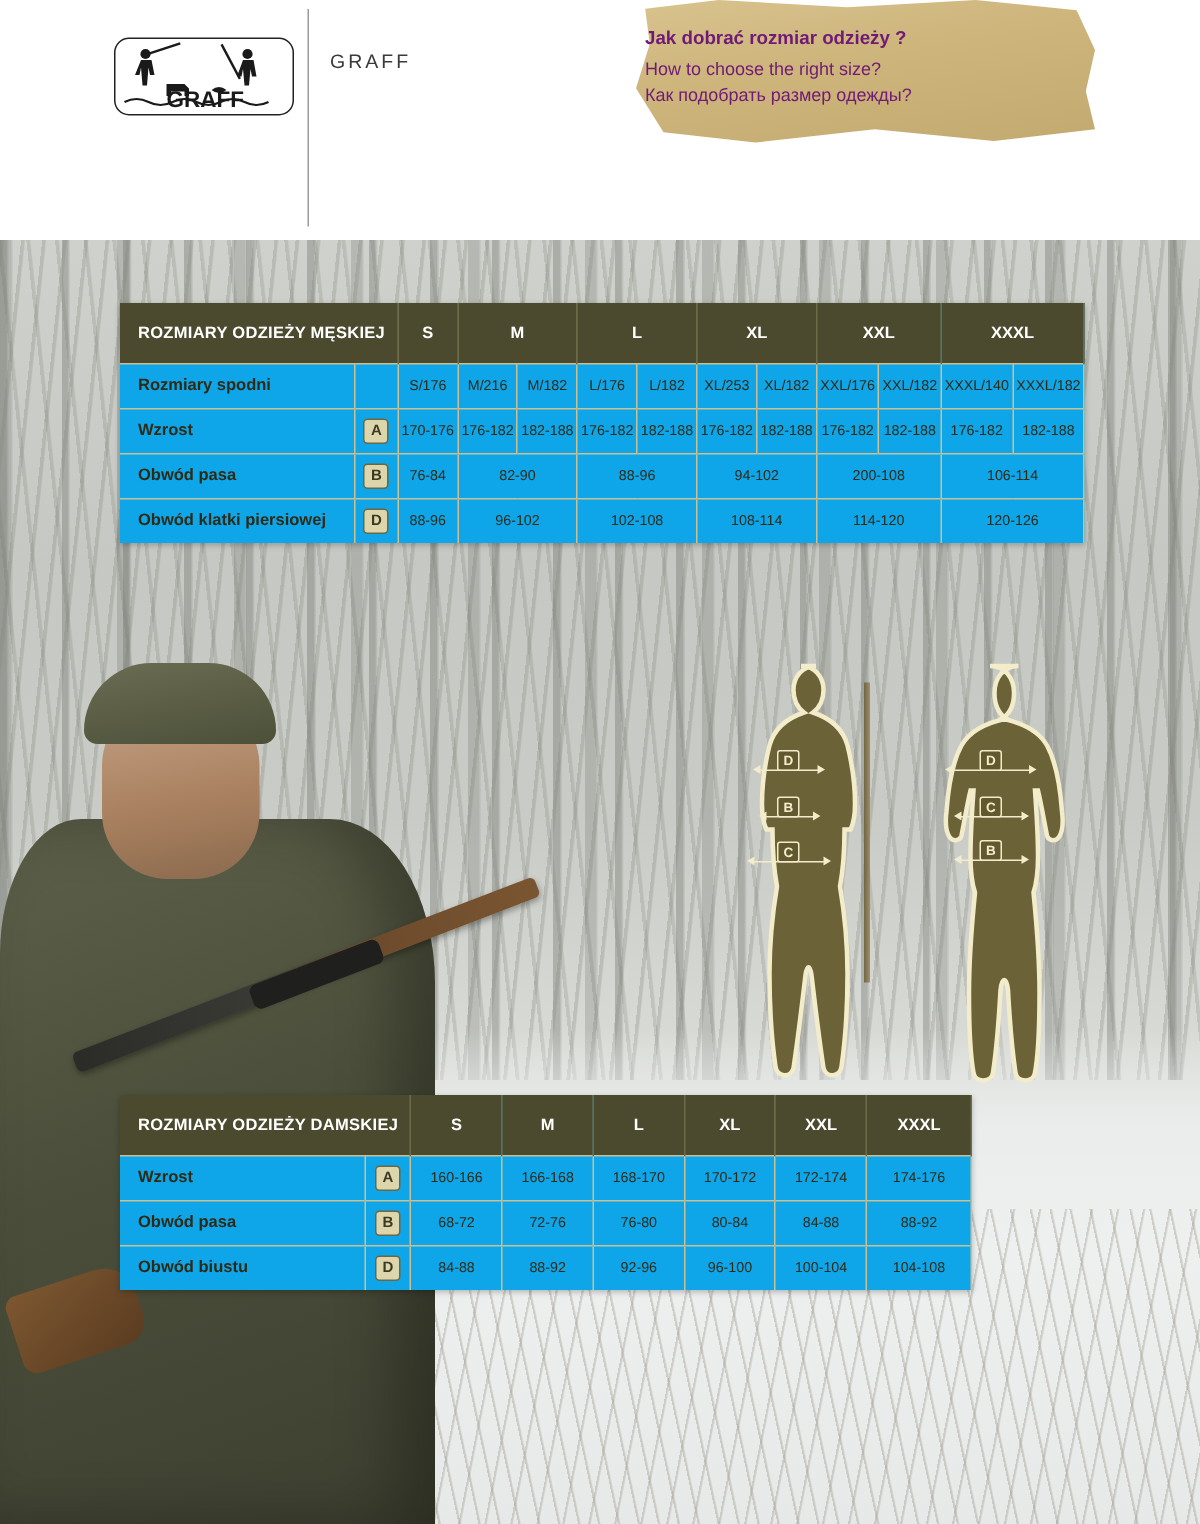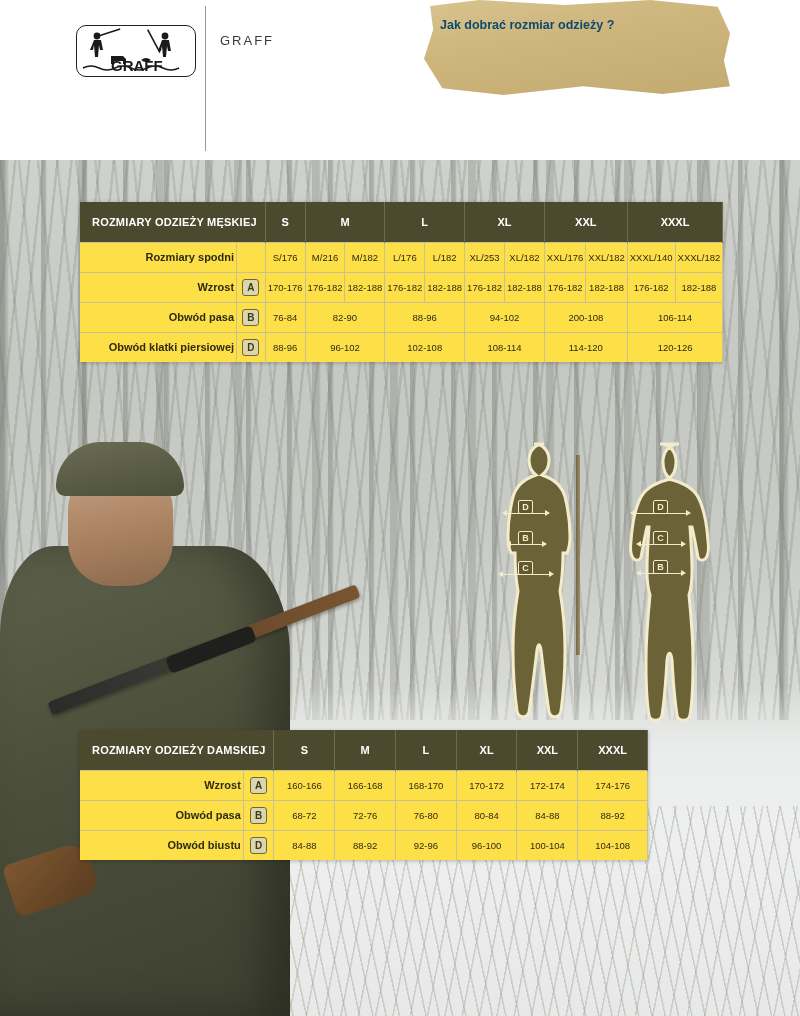--- a/index.html
+++ b/index.html
@@ -103,31 +103,31 @@
   .banner {
     position:absolute; left:424px; top:0px; width:306px; height:98px;
   }
   .banner .paper {
     position:absolute; inset:0;
     background: linear-gradient(170deg,#d9c38e 0%,#cdb57c 40%,#c2a96f 100%);
     clip-path: polygon(2% 6%, 18% 0%, 46% 5%, 74% 0%, 96% 7%, 100% 34%, 98% 62%, 100% 88%, 78% 96%, 52% 88%, 26% 97%, 6% 90%, 0% 60%, 3% 30%);
     box-shadow: 0 2px 6px rgba(0,0,0,.25);
   }
   .banner .txt {
-    position:absolute; left:16px; top:17px; width:262px;
-    color:#0c4a6e; line-height:17px;
+    position:absolute; left:6px; top:17px; width:262px;
+    color:#701a75; line-height:17px;
   }
   .banner .t1 { font-weight:bold; font-size:12.5px; margin-bottom:4px; }
   .banner .t2, .banner .t3 { font-size:12px; }
 
   
   table.size-table {
     position:absolute;
     border-collapse:collapse;
-    background:#fde047;
+    background:#0ea5e9;
     box-shadow:0 1px 4px rgba(0,0,0,.25);
     font-size:10px;
     color:#2e2a14;
   }
   table.size-table thead th {
     background:#4b4a2e;
     color:#ffffff;
     font-size:11px;
     font-weight:bold;
     height:40px;
@@ -142,21 +142,21 @@
   table.size-table tbody td {
     border-top:1px solid #c9c193;
     border-right:1px solid #c9c193;
     height:30px;
     text-align:center;
     font-size:9.5px;
     padding:0 2px;
     white-space:nowrap;
   }
   table.size-table tbody td.lbl {
-    text-align:right;
+    text-align:left;
     padding-left:12px;
     font-weight:bold;
     font-size:11px;
     width:160px;
   }
   table.size-table tbody td.key {
     width:30px;
     font-weight:bold;
     font-size:11px;
     color:#4b4a2e;
@@ -237,20 +237,22 @@
     <text x="34" y="45" font-family="Liberation Sans, sans-serif" font-size="15" font-weight="bold" fill="#1a1a1a">GRAFF</text>
   </svg>
 </div>
 <div class="vrule"></div>
 <div class="brand-label">GRAFF</div>
 
 <div class="banner">
   <div class="paper"></div>
   <div class="txt">
     <div class="t1">Jak dobrać rozmiar odzieży ?</div>
+    <div class="t2">How to choose the right size?</div>
+    <div class="t3">Как подобрать размер одежды?</div>
   </div>
 </div>
 
 <table class="size-table" id="men-table">
   <thead>
     <tr>
       <th class="first" colspan="2">ROZMIARY ODZIEŻY MĘSKIEJ</th>
       <th colspan="1">S</th>
       <th colspan="2">M</th>
       <th colspan="2">L</th>

